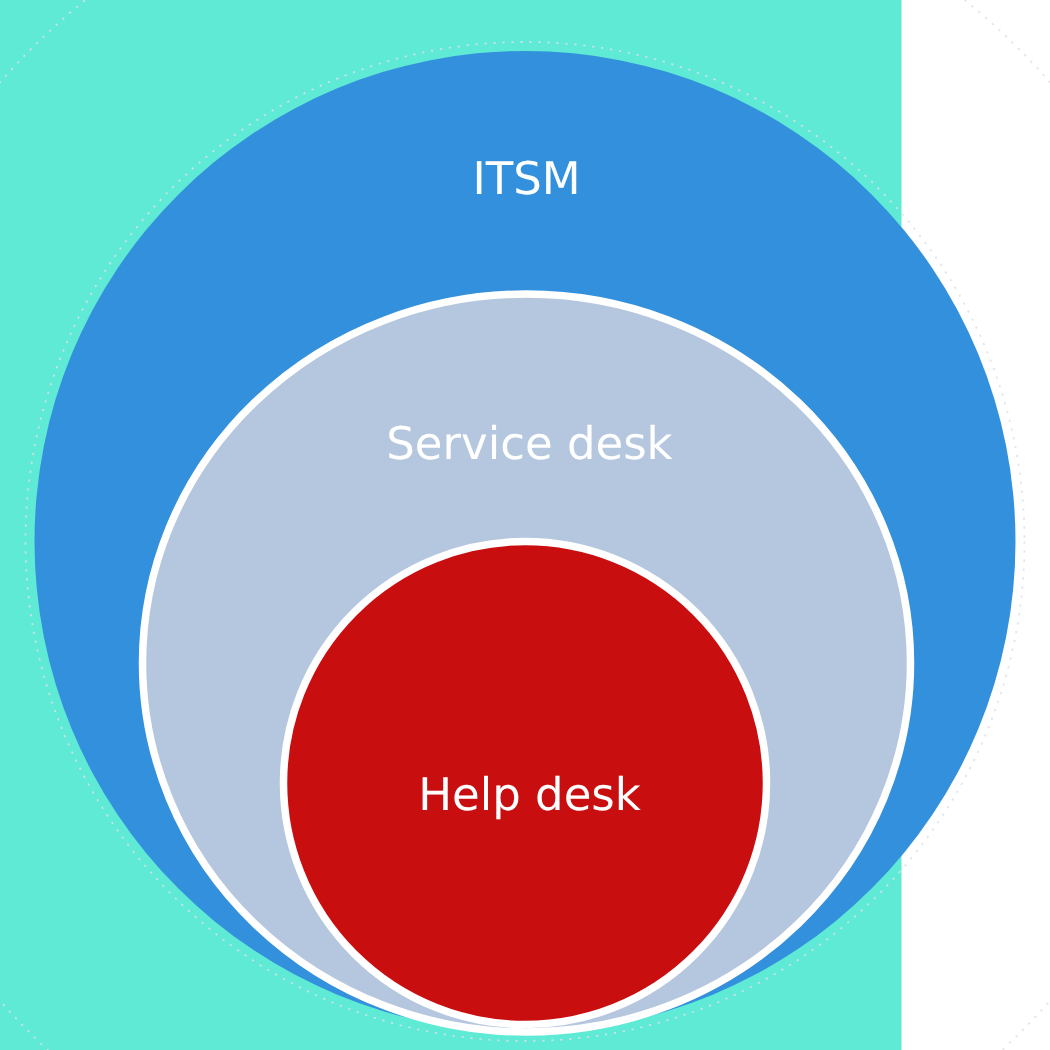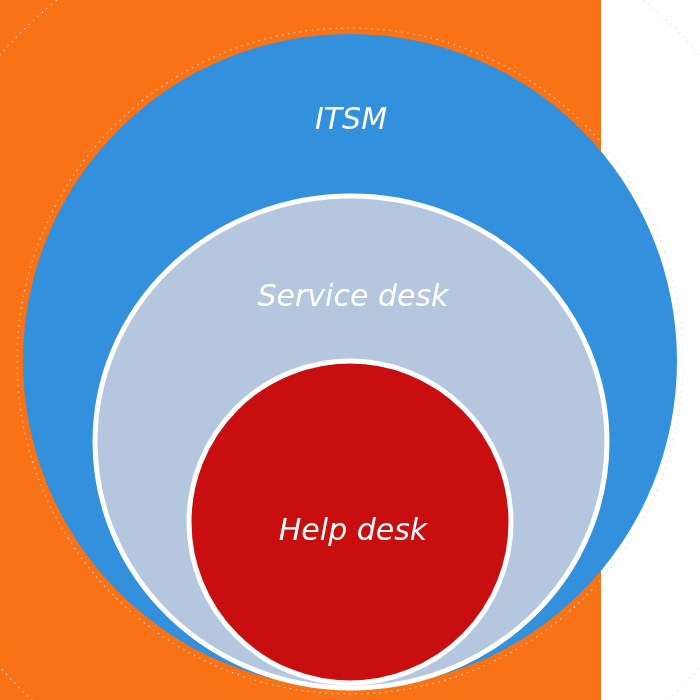--- a/index.html
+++ b/index.html
@@ -8,22 +8,21 @@
     background: #ffffff;
     width: 700px;
     height: 700px;
     overflow: hidden;
     font-family: "DejaVu Sans", sans-serif;
   }
   .canvas {
     position: relative;
     width: 601px;
     height: 700px;
-    background: #f97316;
-    font-style: italic;
+    background: #5eead4;
   }
   svg { display: block; }
   text {
     font-family: "DejaVu Sans", sans-serif;
     font-size: 30px;
     font-weight: 400;
   }
 </style>
 </head>
 <body>

